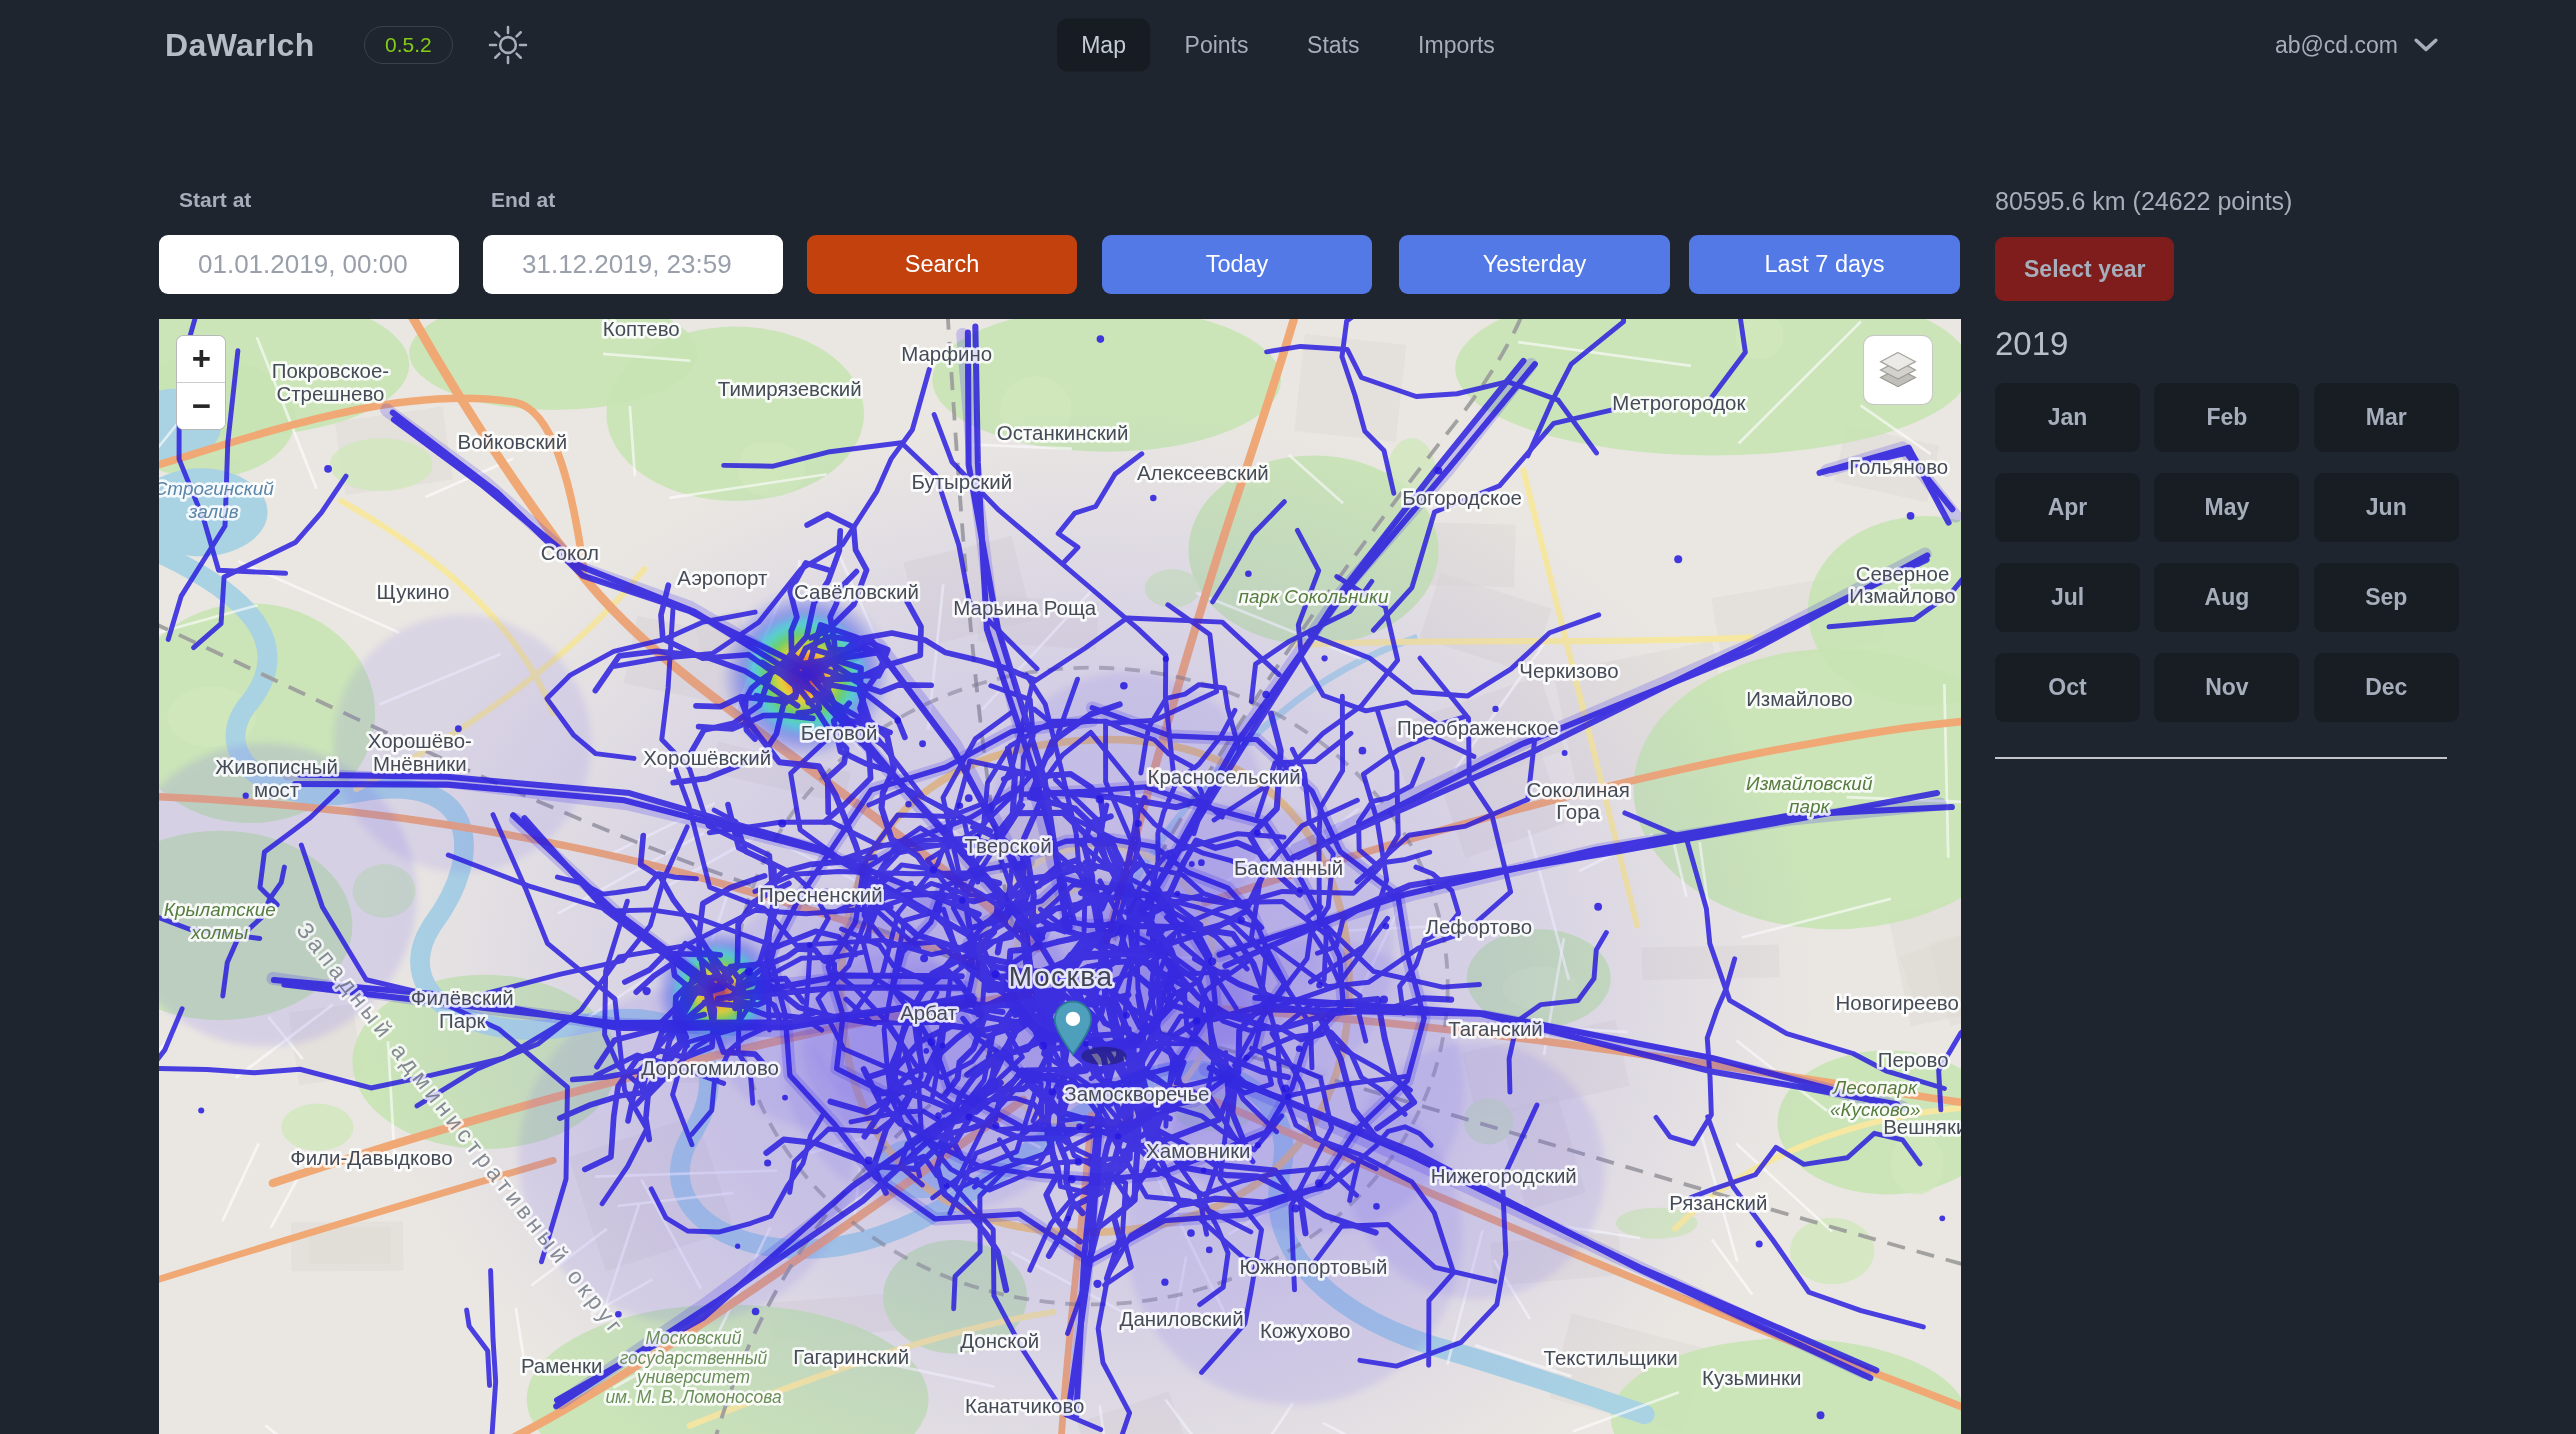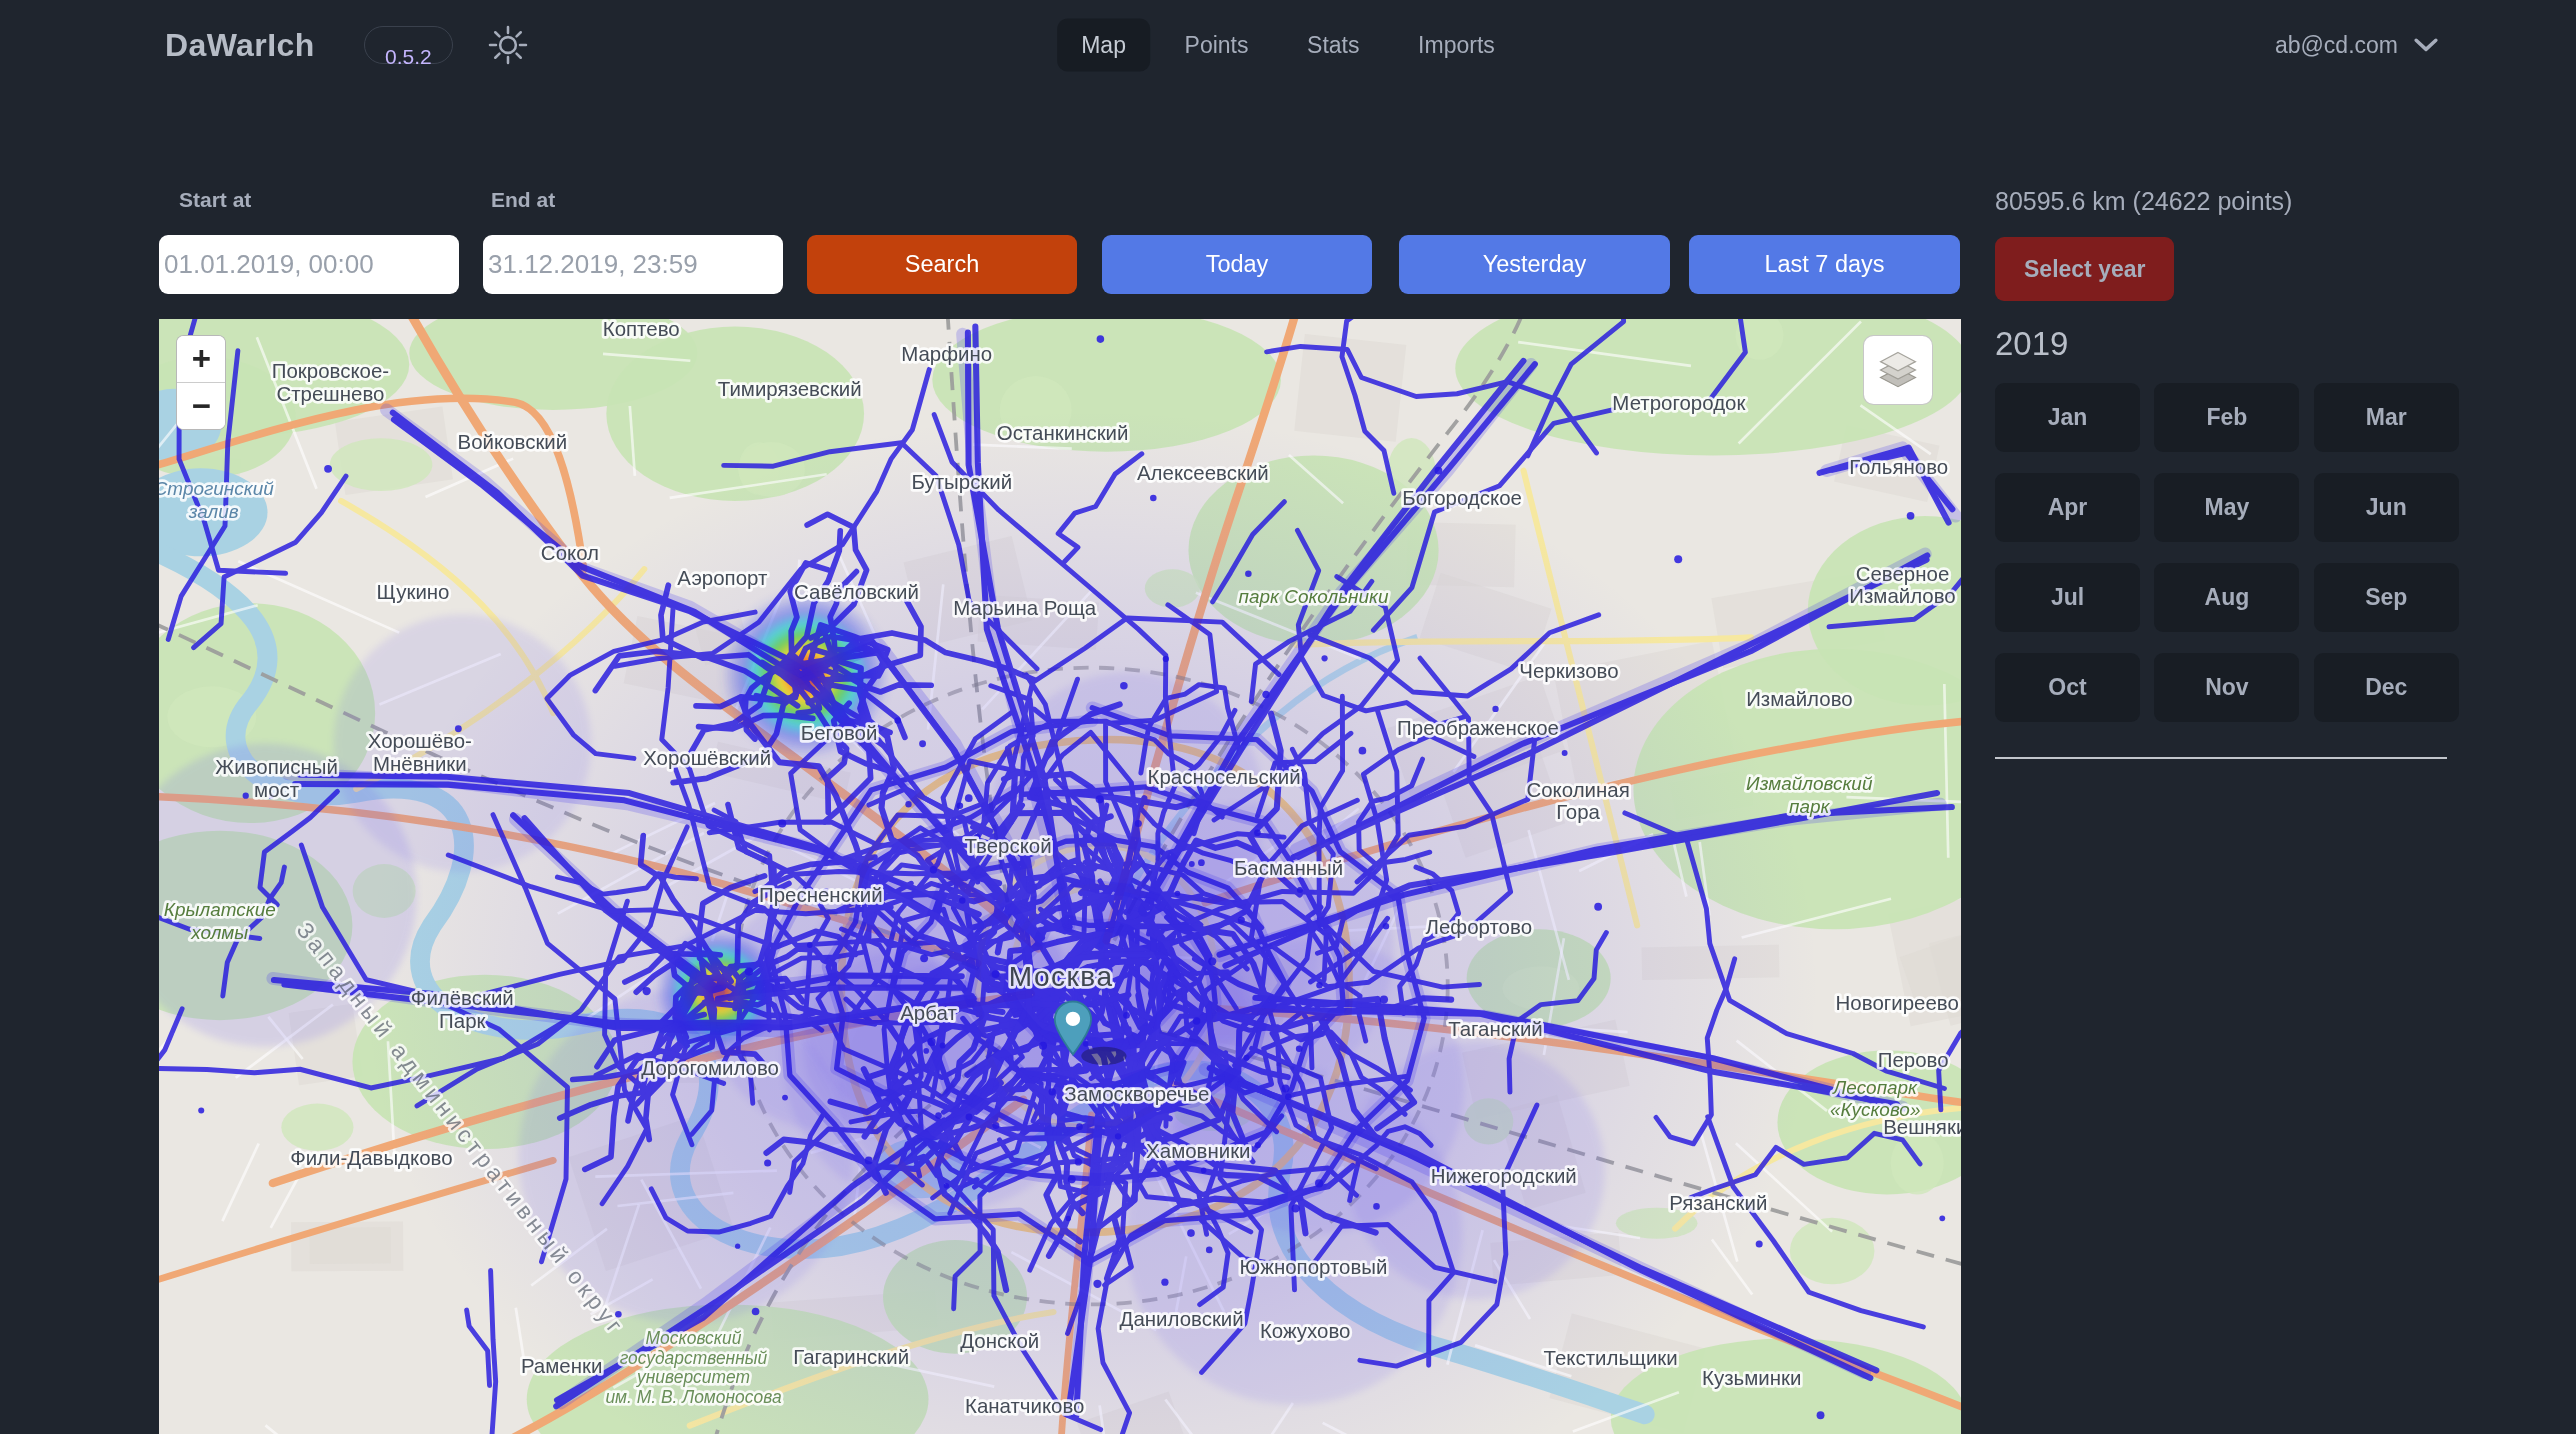--- a/index.html
+++ b/index.html
@@ -6,35 +6,35 @@
   body{
     width:2576px;height:1434px;position:relative;overflow:hidden;
     background:#1f252e;color:#a6adbb;
     font-family:"Liberation Sans","DejaVu Sans",sans-serif;
   }
   
   .navbar{position:absolute;left:0;top:0;width:2576px;height:91px;}
   .logo{position:absolute;left:165px;top:45px;transform:translateY(-50%);
     font-size:32px;font-weight:700;color:#b6bcc6;letter-spacing:0.4px;}
   .version-badge{position:absolute;left:364px;top:45px;transform:translateY(-50%);
-    height:38px;line-height:36px;padding:12px 20px;border:1.5px solid #3a414d;border-radius:21px;
-    font-size:21px;color:#c4b5fd;box-sizing:border-box;}
+    height:38px;line-height:36px;padding:0 20px;border:1.5px solid #3a414d;border-radius:21px;
+    font-size:21px;color:#84cc16;box-sizing:border-box;}
   .sun-wrap{position:absolute;left:487px;top:45px;transform:translateY(-50%);cursor:pointer;line-height:0;}
   .tabs{position:absolute;left:50%;top:45px;transform:translate(-50%,-50%);
     display:flex;align-items:center;gap:10.6px;}
   .tab{font-size:23px;color:#a6adbb;padding:13px 24px;border-radius:10.6px;cursor:pointer;white-space:nowrap;}
   .tab.active{background:#171c23;color:#c6ccd5;}
   .account{position:absolute;right:137px;top:45px;transform:translateY(-50%);
     display:flex;align-items:center;gap:15px;font-size:23px;color:#a6adbb;cursor:pointer;}
   
   .field-label{position:absolute;font-size:21px;font-weight:700;color:#a6adbb;}
   .lbl-start{left:179px;top:188px;}
   .lbl-end{left:491px;top:188px;}
   .date-input{position:absolute;top:235px;width:300px;height:59px;box-sizing:border-box;
-    background:#ffffff;border:none;border-radius:9px;padding:0 5px;
+    background:#ffffff;border:none;border-radius:9px;padding:0 39px;
     font-size:26px;color:#99a0ab;font-family:inherit;outline:none;}
   .inp-start{left:159px;}
   .inp-end{left:483px;}
   .blue-btn{position:absolute;top:235px;width:271px;height:59px;border:none;border-radius:9px;
     color:#ffffff;font-size:23.5px;font-family:inherit;cursor:pointer;}
   .btn-search{left:807px;width:270px;}
   .btn-today{left:1102px;width:270px;}
   .btn-yesterday{left:1399px;}
   .btn-last7{left:1689px;}
   

